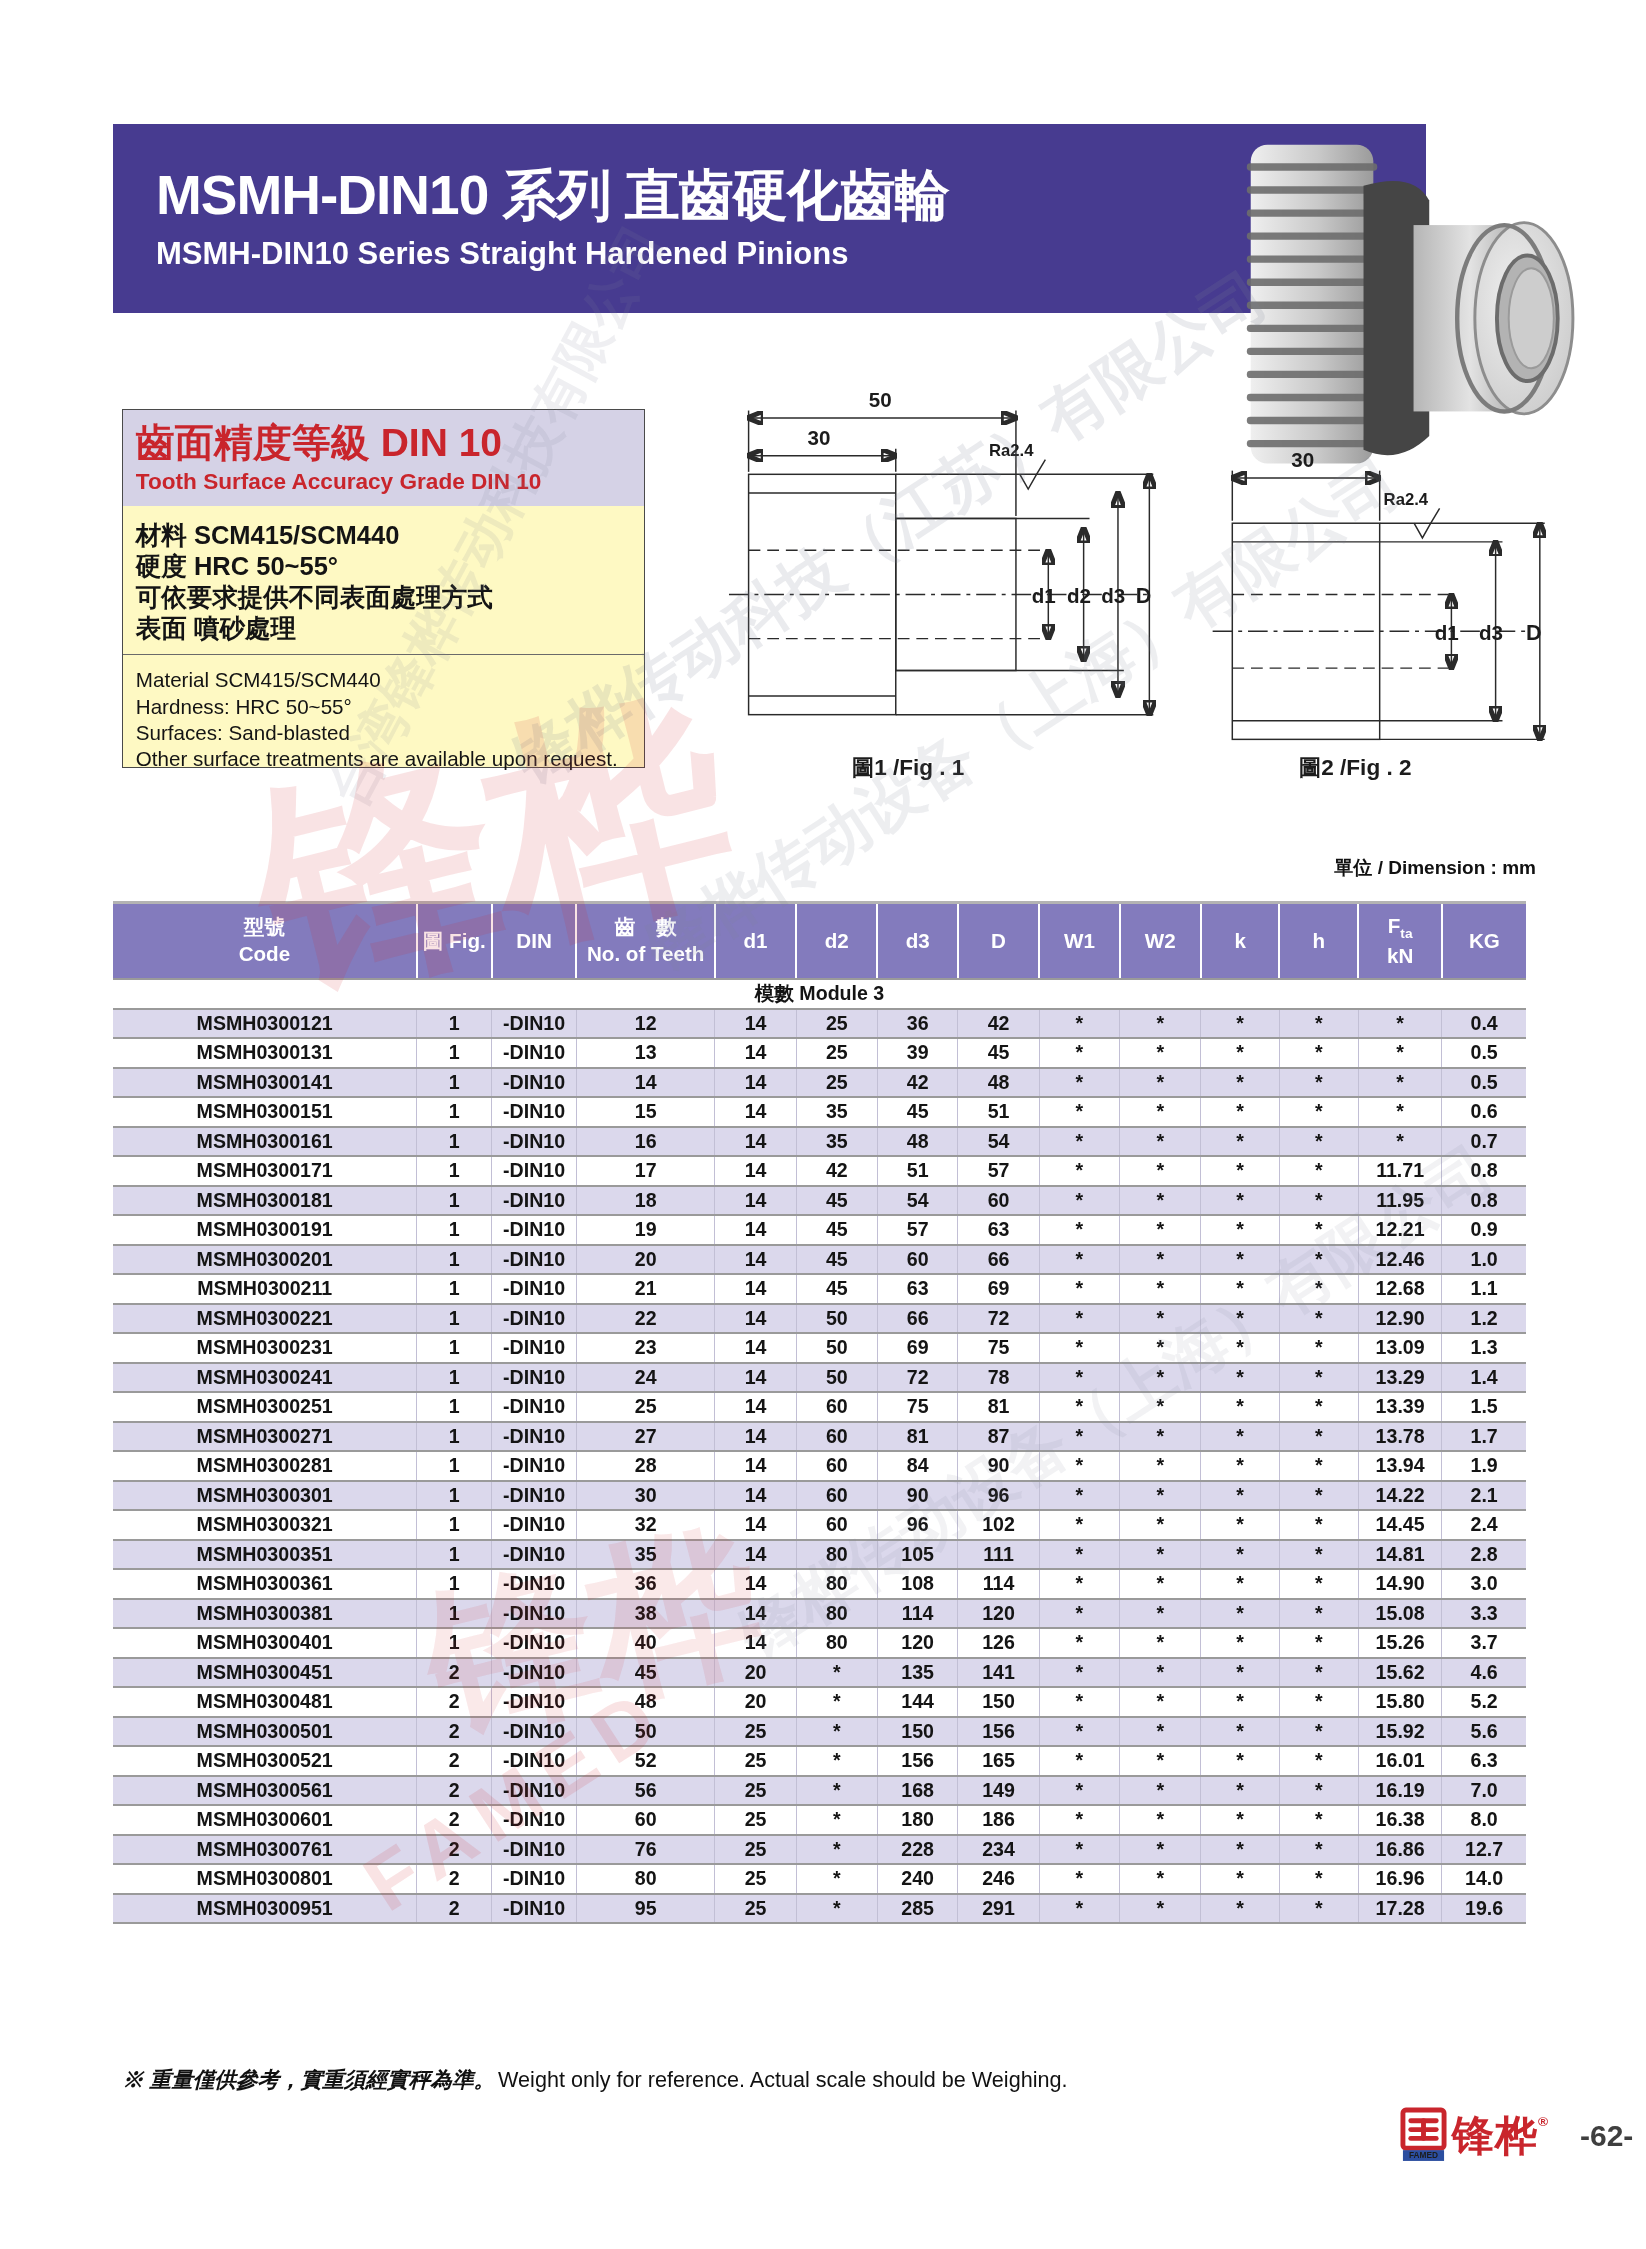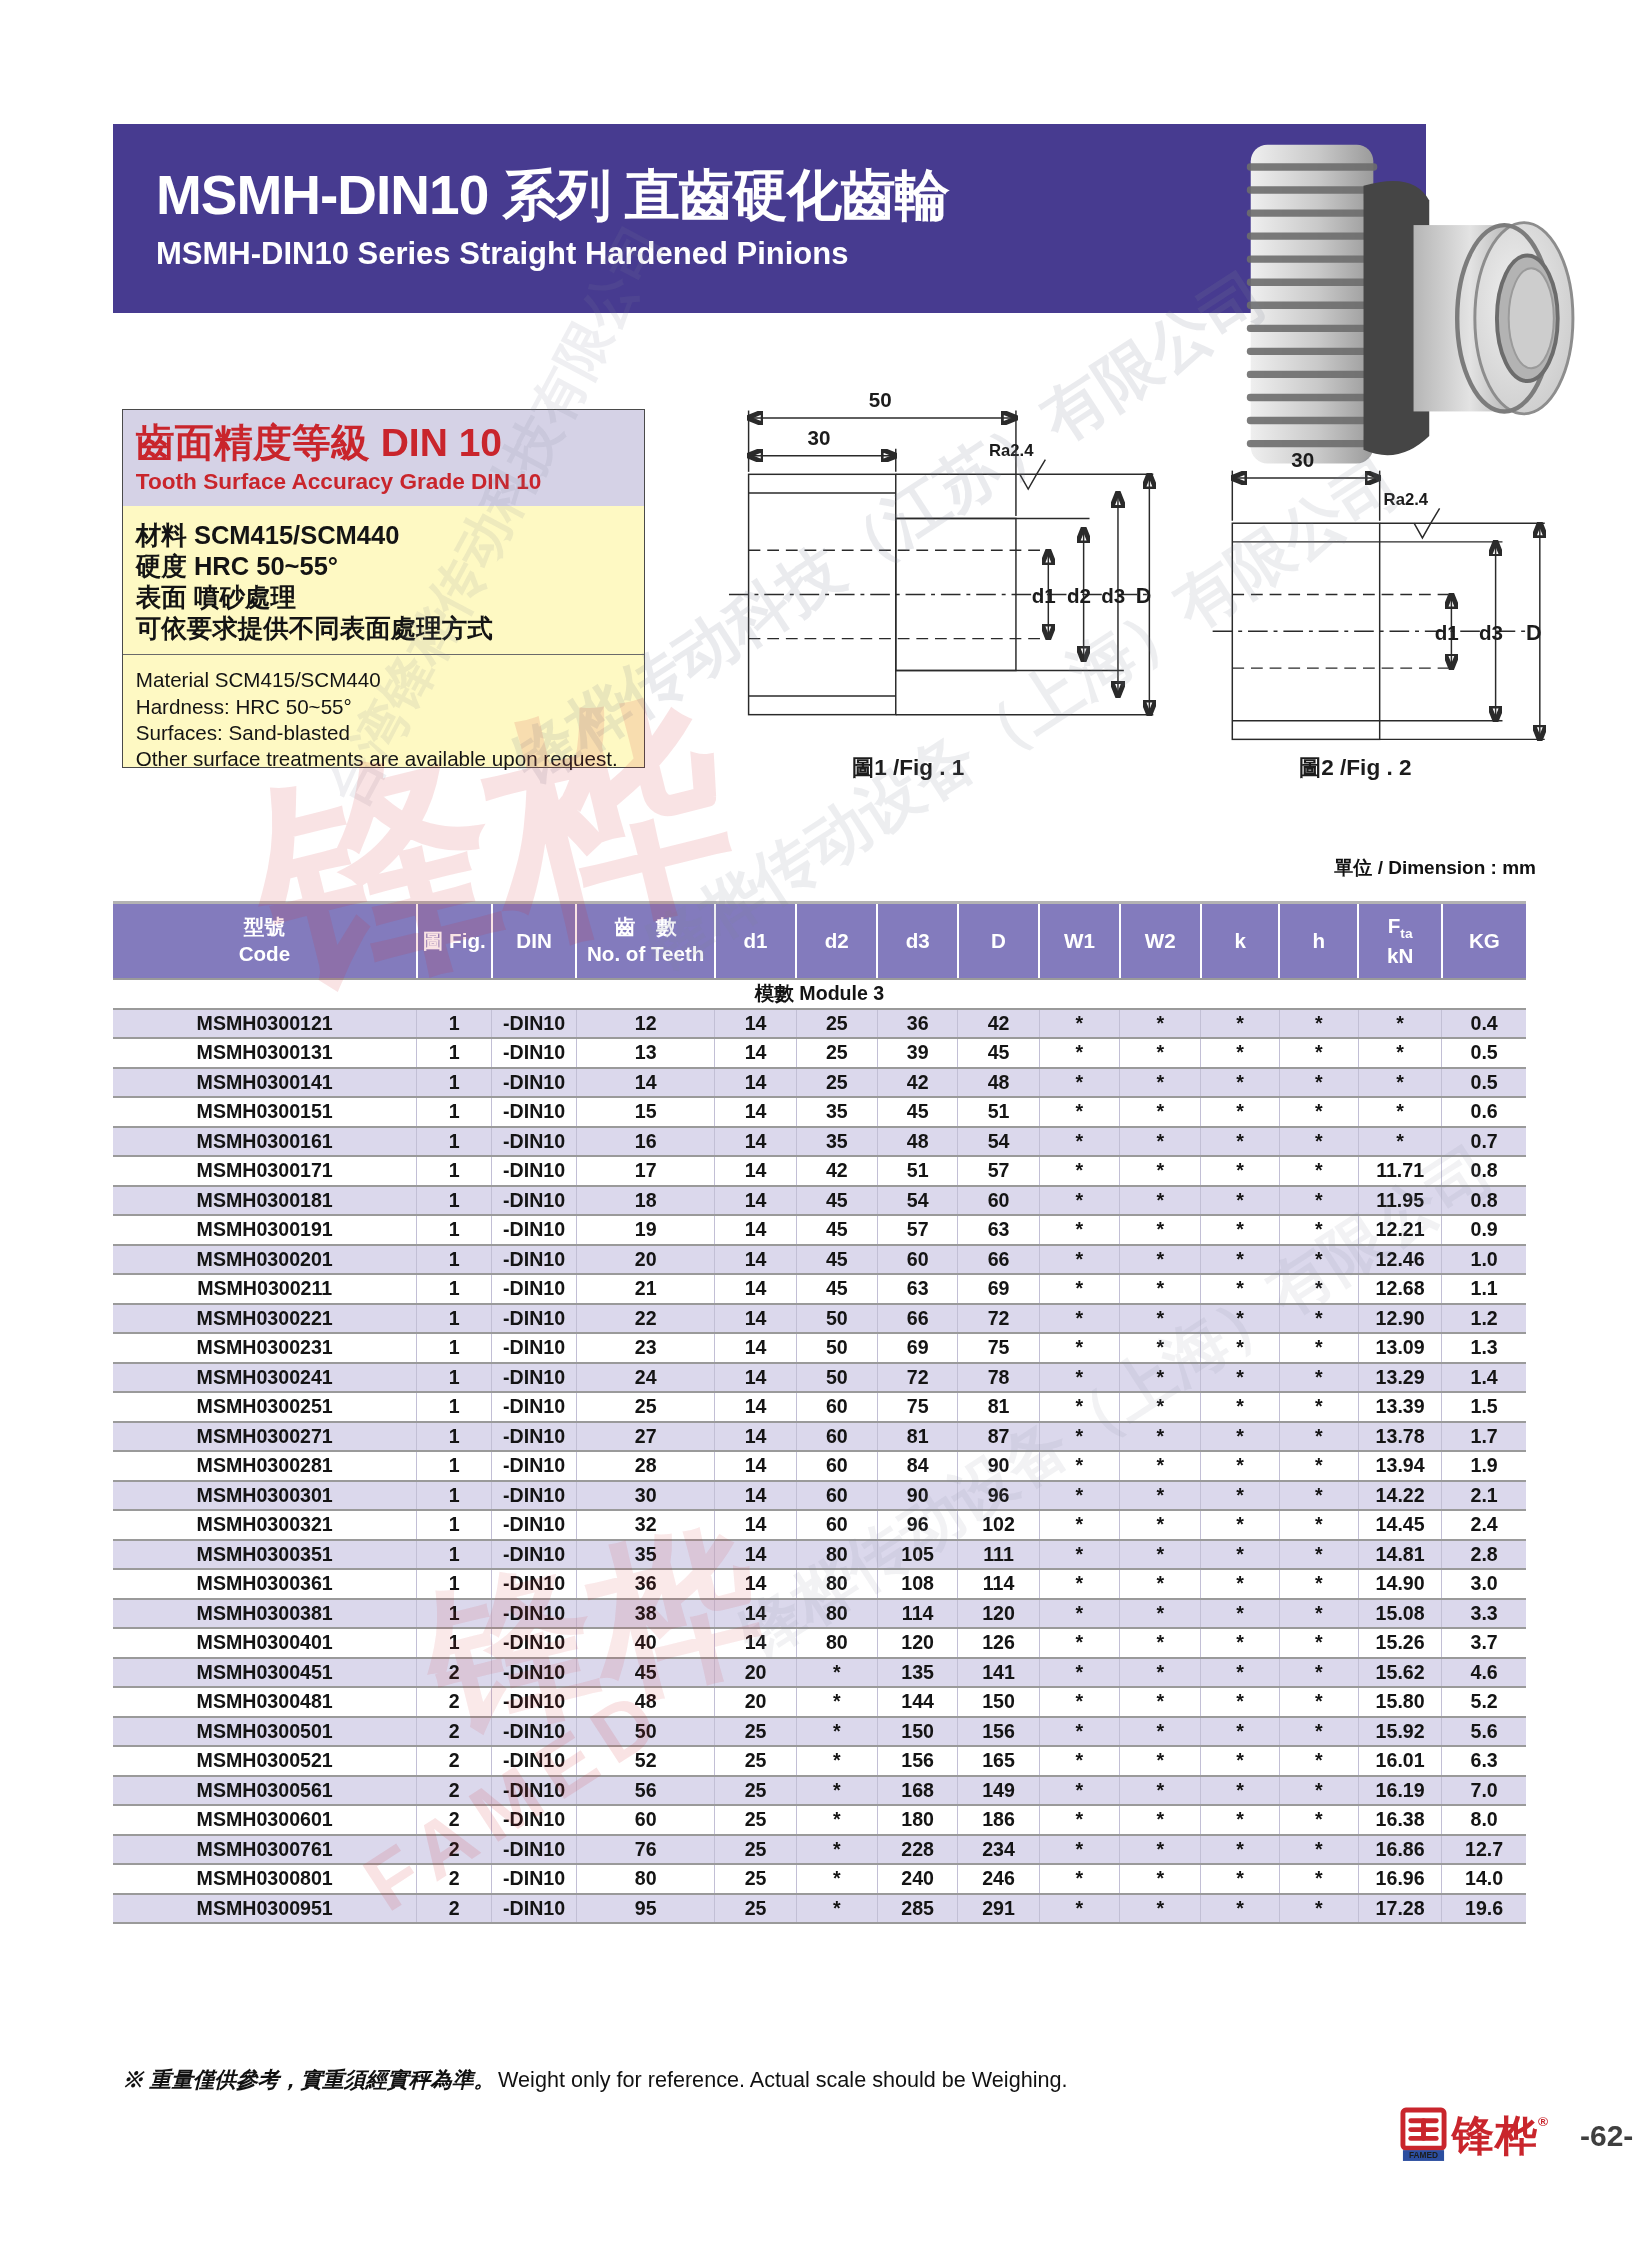--- a/index.html
+++ b/index.html
@@ -124,22 +124,22 @@
   </div>
 
   <div class="spec">
     <div class="spec-title">
       <div class="zh">齒面精度等級 DIN 10</div>
       <div class="en">Tooth Surface Accuracy Grade DIN 10</div>
     </div>
     <div class="spec-zh">
       <div>材料 SCM415/SCM440</div>
       <div>硬度 HRC 50~55°</div>
+      <div>可依要求提供不同表面處理方式</div>
       <div>表面 噴砂處理</div>
-      <div>可依要求提供不同表面處理方式</div>
     </div>
     <div class="spec-en">
       <div>Material SCM415/SCM440</div>
       <div>Hardness: HRC 50~55°</div>
       <div>Surfaces: Sand-blasted</div>
       <div>Other surface treatments are available upon request.</div>
     </div>
   </div>
 
   <div class="fig1">

